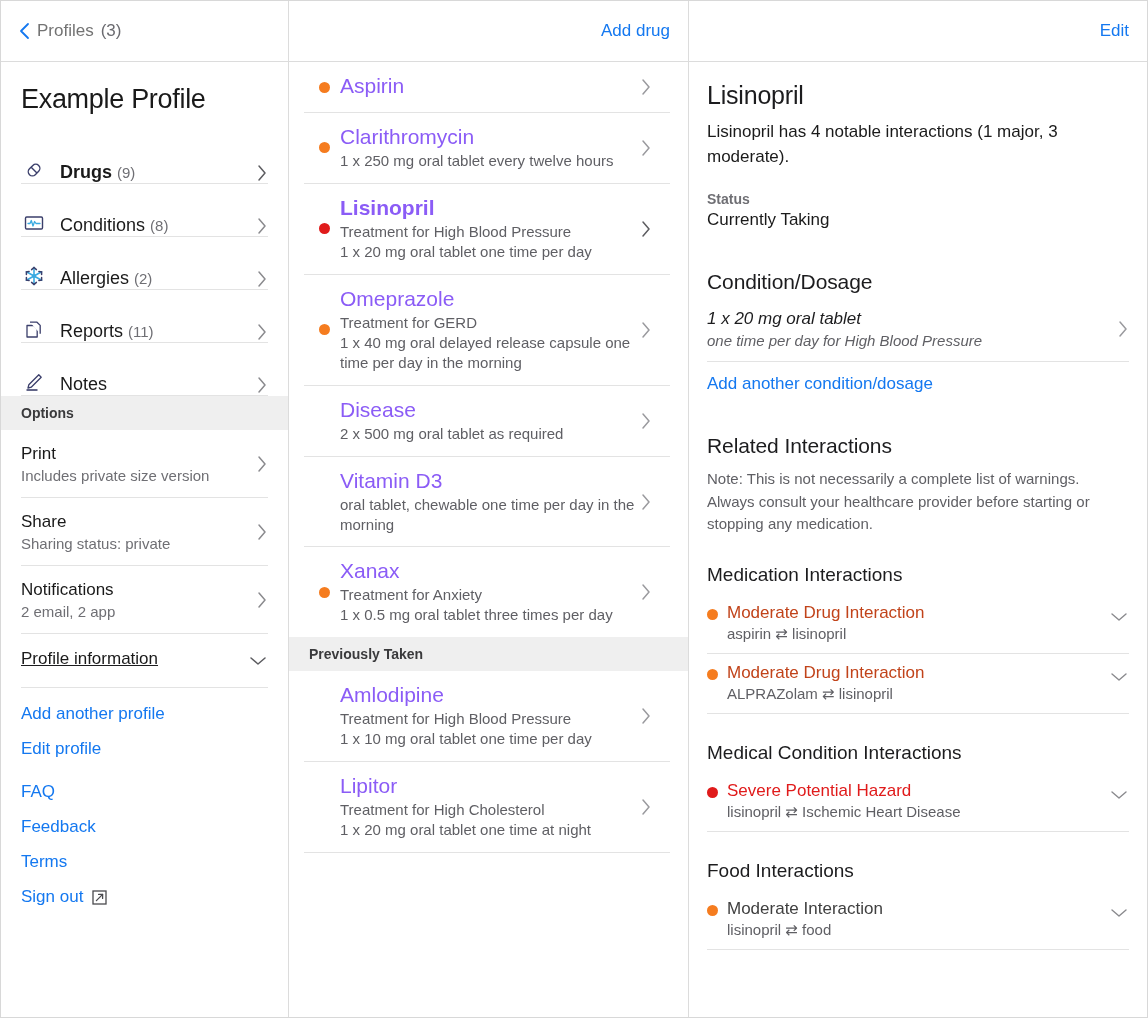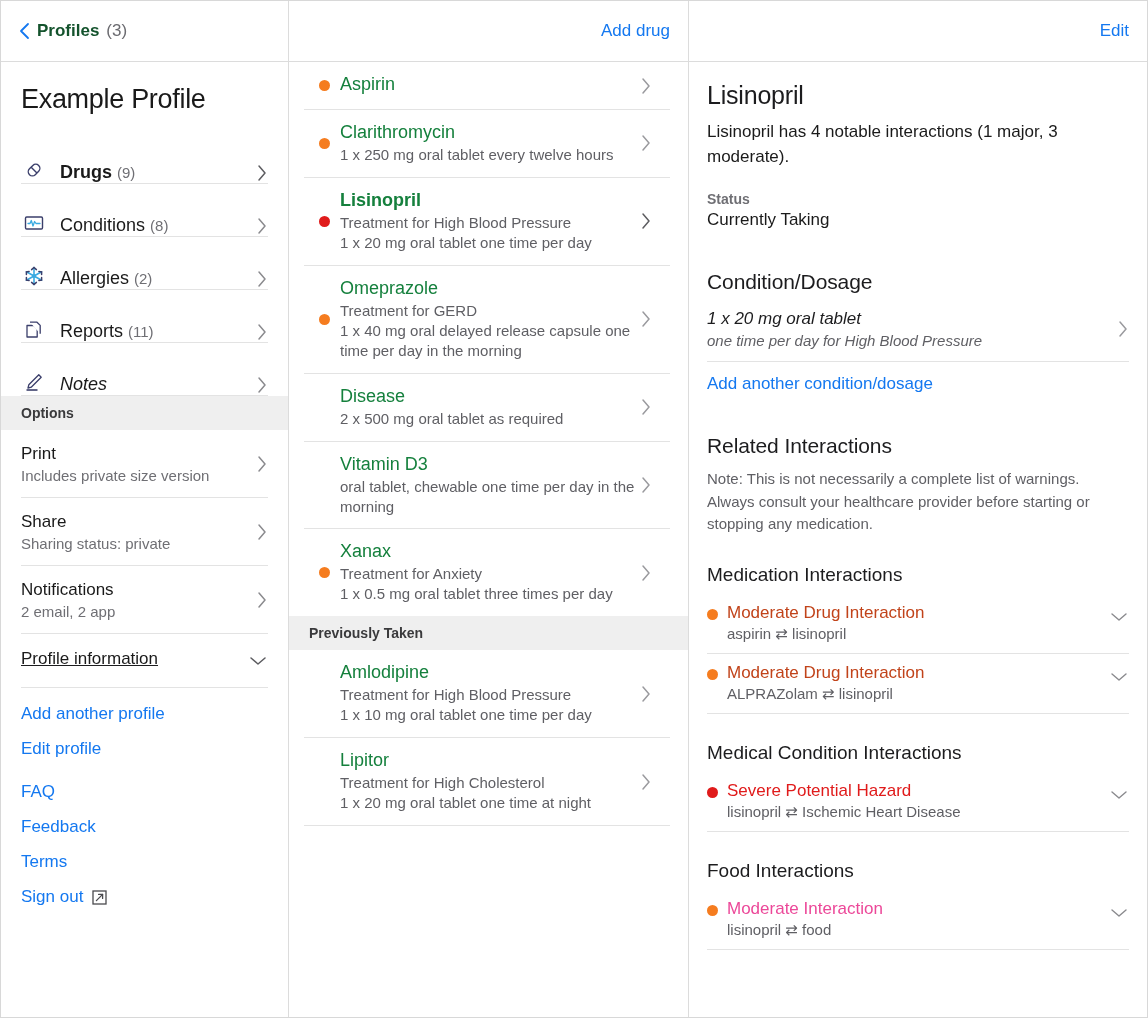--- a/index.html
+++ b/index.html
@@ -21,33 +21,33 @@
   .col-sidebar { width: 288px; flex: 0 0 288px; border-right: 1px solid #dcdcdc; display: flex; flex-direction: column; background:#fff; }
   .col-list    { width: 400px; flex: 0 0 400px; border-right: 1px solid #dcdcdc; display: flex; flex-direction: column; background:#fff; }
   .col-detail  { flex: 1 1 auto; display: flex; flex-direction: column; background:#fff; }
 
   
   .hdr { height: 61px; flex: 0 0 61px; border-bottom: 1px solid #dcdcdc; display: flex; align-items: center; padding: 0 18px; }
   .hdr-right { justify-content: flex-end; }
   .link-blue { color: #1478f0; font-size: 17px; cursor: pointer; }
   .back-link { display: flex; align-items: center; gap: 7px; font-size: 17px; }
   .back-link .chev-left { display:inline-block; }
-  .back-label { color: #14532d; font-weight: 700; }
+  .back-label { color: #737373; font-weight: 400; }
   .back-count { color: #6b6b70; font-weight: 400; }
 
   
   .sb-body { flex: 1 1 auto; overflow: hidden; }
   .profile-title { font-size: 27px; font-weight: 400; letter-spacing: -0.3px; padding: 22px 20px 16px 20px; color:#1a1a1a; }
   .nav-list { padding: 0 20px; }
   .nav-item {
     display: flex; align-items: flex-end; gap: 13px;
     height: 53px; border-bottom: 1px solid #e3e3e3;
     cursor: pointer;
   }
-  .nav-item:last-child { border-bottom: 1px solid #e3e3e3; font-style: italic; }
+  .nav-item:last-child { border-bottom: 1px solid #e3e3e3; }
   .nav-icon { width: 26px; height: 26px; flex: 0 0 26px; display:flex; align-items:center; justify-content:center; }
   .nav-label { font-size: 18px; flex: 1 1 auto; color: #1a1a1a; }
   .nav-label.bold { font-weight: 700; }
   .nav-count { color: #6f6f74; font-size: 15px; margin-left: 5px; font-weight: 400; }
   .chev-right { flex: 0 0 auto; }
 
   .options-band {
     background: #efefef; padding: 9px 20px; font-size: 14px; font-weight: 700; color: #3a3a3c;
   }
   .opt-list { padding: 0 20px; }
@@ -70,21 +70,21 @@
   .drug-row {
     display: flex; align-items: center; cursor: pointer;
     padding: 12px 18px 12px 15px; margin: 0 0px;
     border-bottom: 1px solid #e3e3e3;
     margin-left: 15px; margin-right: 18px;
   }
   .drug-row.noline { border-bottom: none; }
   .dot { width: 11px; height: 11px; border-radius: 50%; flex: 0 0 11px; margin-right: 10px; }
   .dot.empty { background: transparent; }
   .drug-main { flex: 1 1 auto; min-width: 0; }
-  .drug-name { font-size: 18px; color: #15803d; margin-bottom: 2px; }
+  .drug-name { font-size: 21px; color: #8b5cf6; margin-bottom: 2px; }
   .drug-name.bold { font-weight: 700; }
   .drug-sub { font-size: 15px; color: #5f5f64; line-height: 1.33; }
   .section-band { background: #efefef; padding: 9px 20px; font-size: 14px; font-weight: 700; color: #3a3a3c; }
 
   
   .detail-body { flex: 1 1 auto; overflow: hidden; padding: 0 18px; }
   .d-title { font-size: 25px; font-weight: 400; padding: 19px 0 10px 0; letter-spacing:-0.2px; }
   .d-para { font-size: 17px; color: #1a1a1a; line-height: 1.45; max-width: 380px; }
   .d-label { font-size: 14px; font-weight: 700; color: #6f6f74; margin-top: 22px; }
   .d-value { font-size: 17px; color: #1a1a1a; margin-top: 3px; }
@@ -494,21 +494,21 @@
               <polyline points="3,3 10,9 17,3" fill="none" stroke="#8a8a8e" stroke-width="1.4" stroke-linecap="round" stroke-linejoin="round"></polyline>
             </svg>
         </span>
       </div>
 
       <div class="d-h3">Food Interactions</div>
 
       <div class="ix-row">
         <span class="ix-dot" style="background:#f57c1f"></span>
         <span class="ix-main">
-          <span class="ix-title" style="display:block;color:#ec4899">Moderate Interaction</span>
+          <span class="ix-title" style="display:block;color:#404040">Moderate Interaction</span>
           <span class="ix-sub" style="display:block">lisinopril ⇄ food</span>
         </span>
         <span class="ix-chev">
           <svg width="20" height="12" viewBox="0 0 20 12">
               <polyline points="3,3 10,9 17,3" fill="none" stroke="#8a8a8e" stroke-width="1.4" stroke-linecap="round" stroke-linejoin="round"></polyline>
             </svg>
         </span>
       </div>
 
     </div>

